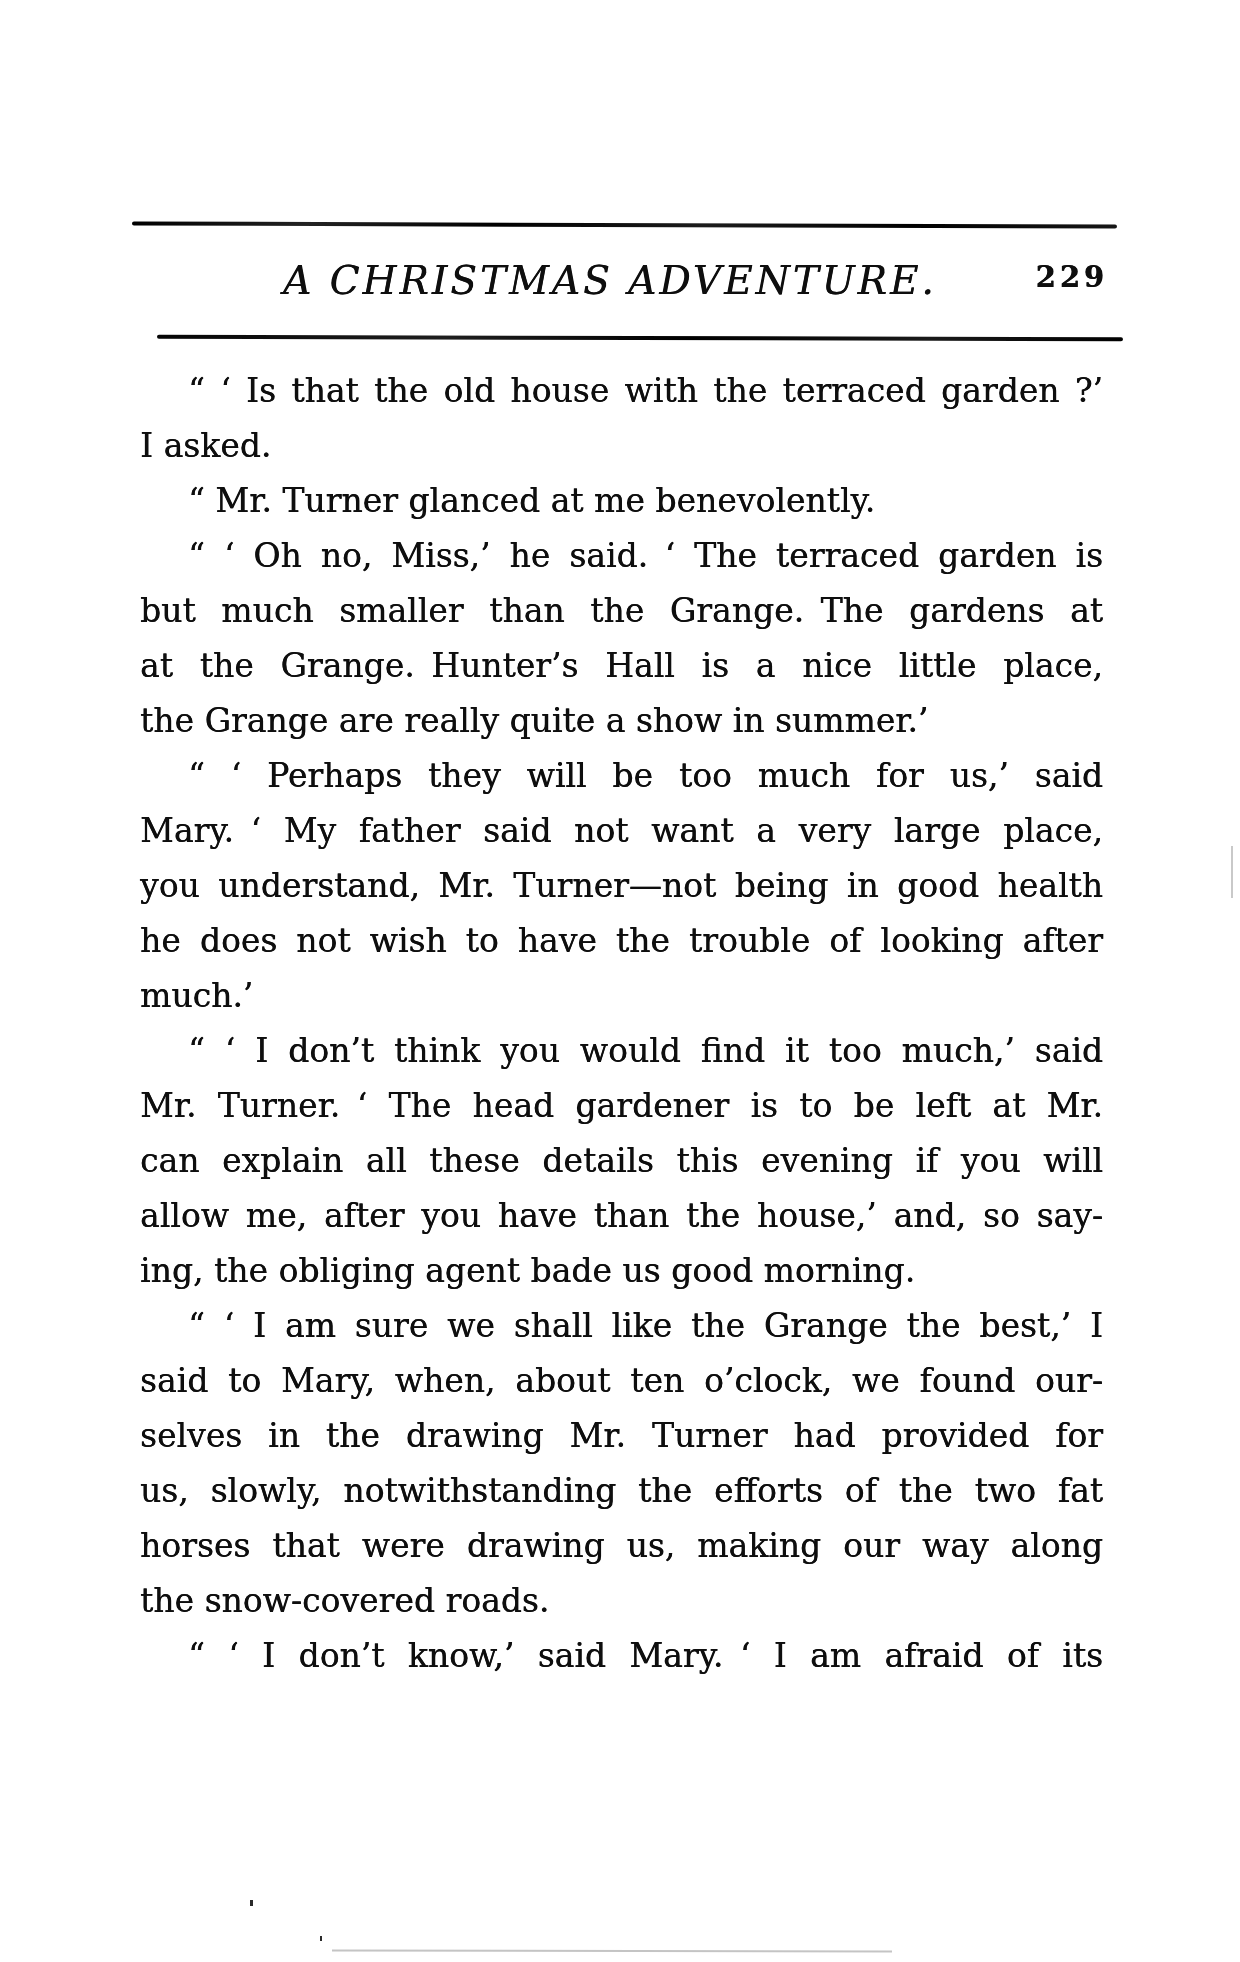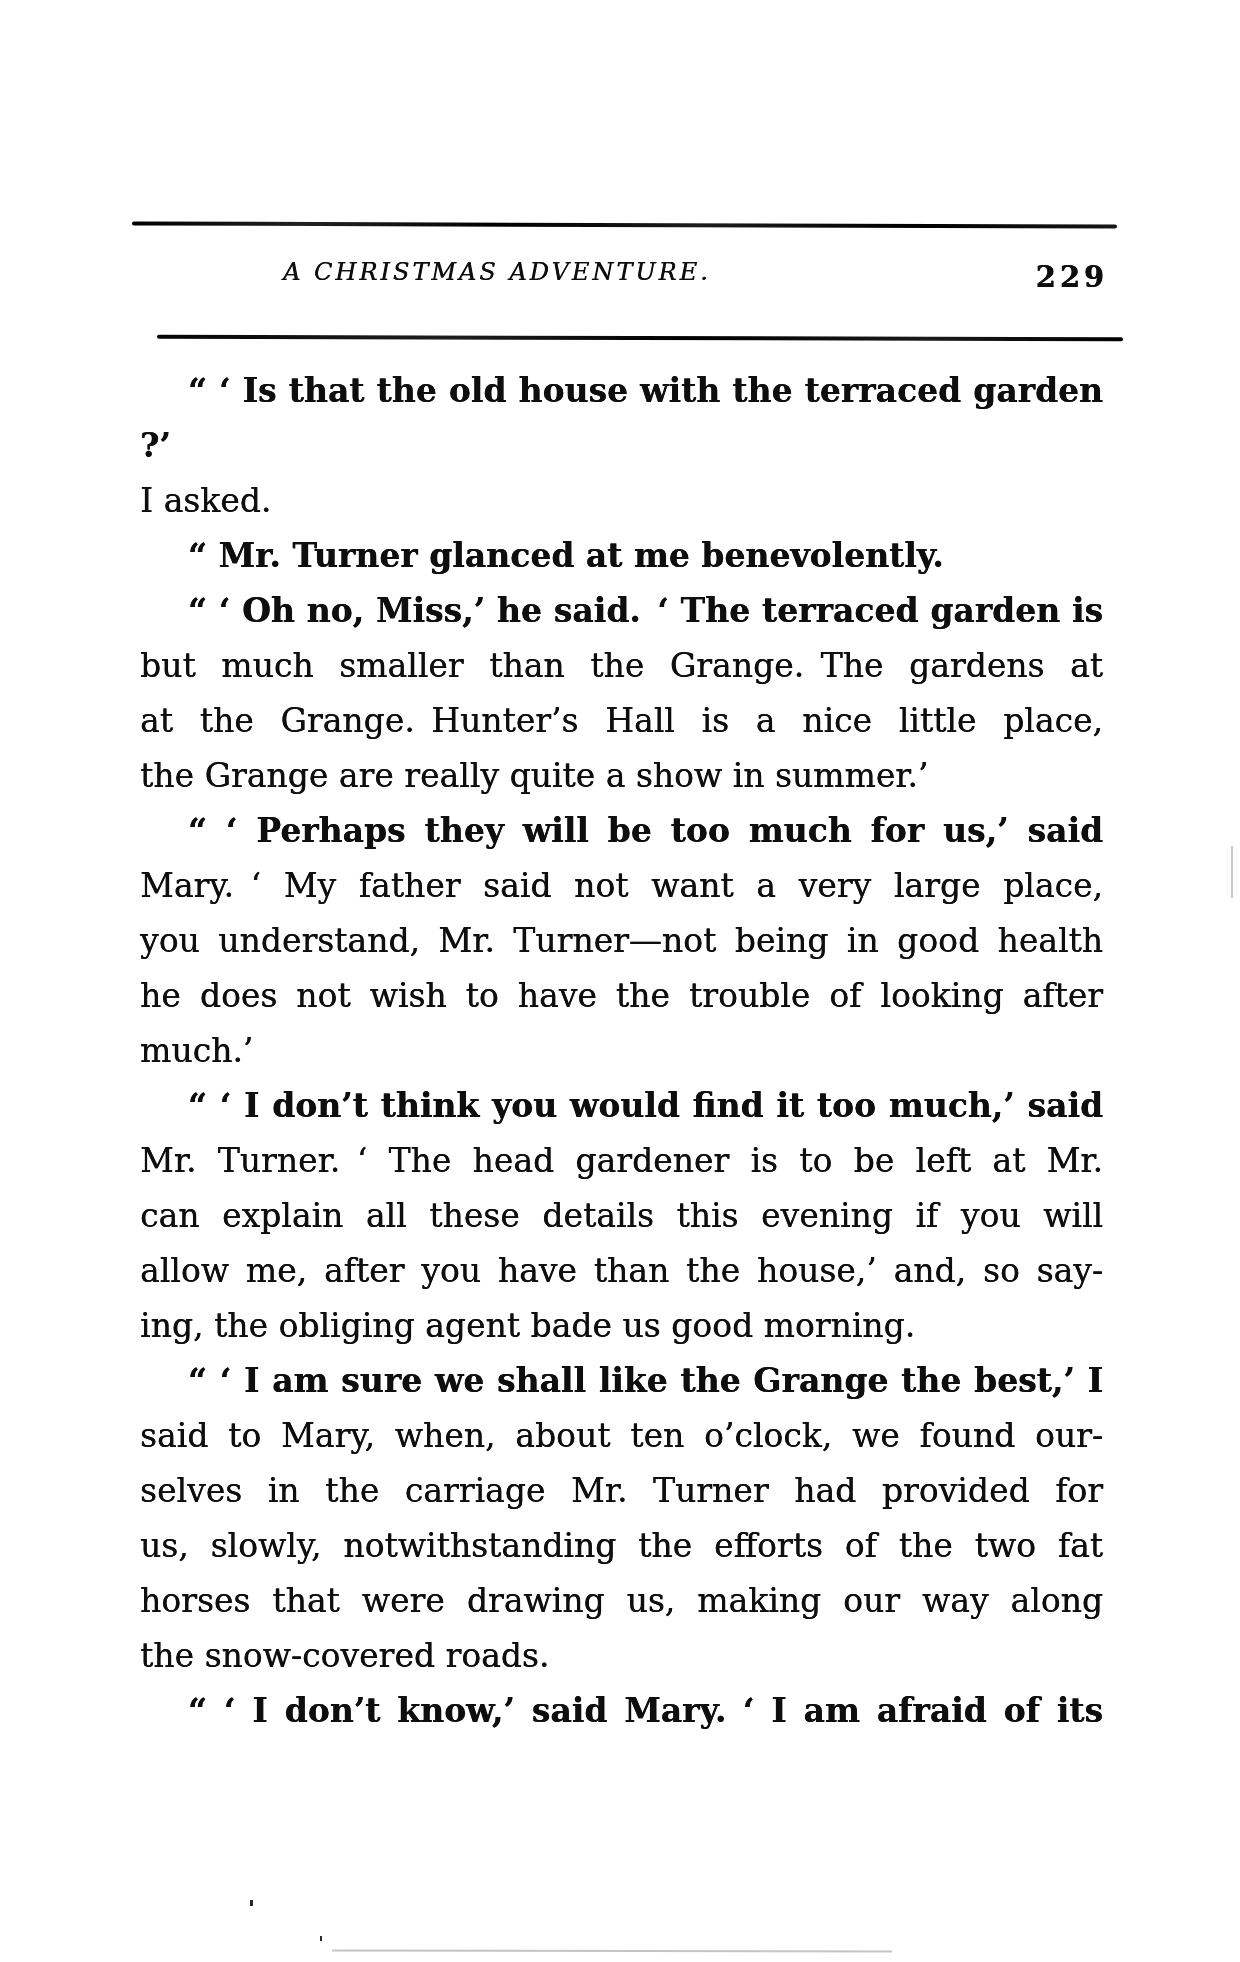--- a/index.html
+++ b/index.html
@@ -20,38 +20,38 @@
     transform: rotate(0.18deg); border-radius: 2px;
   }
   .rule-under {
     position: absolute; left: 157px; top: 336px; width: 966px; height: 4px;
     background: linear-gradient(90deg,#050505 0%,#1e1e1e 30%,#000 55%,#191919 80%,#000 100%);
     transform: rotate(0.16deg); border-radius: 2px;
   }
 
   .header-title {
     position: absolute; left: 283px; top: 258px;
-    font-style: italic; font-size: 24px; letter-spacing: 3px;
+    font-style: italic; font-size: 39px; letter-spacing: 3px;
     white-space: nowrap;
     text-shadow: 0.4px 0.3px 0 currentColor;
   }
   .page-num {
     position: absolute; right: 132px; top: 260px;
     font-weight: bold; font-size: 29px; letter-spacing: 4px;
     text-shadow: 0.5px 0.4px 0 currentColor;
   }
 
   .body-text {
     position: absolute; left: 140px; top: 363px; width: 963px;
     font-size: 33px; line-height: 55px;
     text-shadow: 0.35px 0.25px 0 currentColor;
   }
   .line { text-align: justify; text-align-last: justify; }
   .line.end { text-align-last: left; }
-  .line.indent { text-indent: 48px; font-weight: bold; }
+  .line.indent { text-indent: 48px; }
 
   
   .speck { position: absolute; background: #2a2a2a; }
   .speck-1 { left: 250px; top: 1900px; width: 3px; height: 6px; }
   .speck-2 { left: 320px; top: 1936px; width: 2px; height: 5px; }
   .edge-mark { position: absolute; left: 1231px; top: 846px; width: 2px; height: 52px; background: #c9c9c9; }
   .bottom-line {
     position: absolute; left: 332px; top: 1950px; width: 560px; height: 2px;
     background: #c4c4c4; transform: rotate(0.1deg);
   }
@@ -81,21 +81,21 @@
     <div class="line">you understand, Mr. Turner—not being in good health</div>
     <div class="line">he does not wish to have the trouble of looking after</div>
     <div class="line end">much.’</div>
     <div class="line indent">“ ‘ I don’t think you would find it too much,’ said</div>
     <div class="line">Mr. Turner. ‘ The head gardener is to be left at Mr.</div>
     <div class="line">can explain all these details this evening if you will</div>
     <div class="line">allow me, after you have than the house,’ and, so say-</div>
     <div class="line end">ing, the obliging agent bade us good morning.</div>
     <div class="line indent">“ ‘ I am sure we shall like the Grange the best,’ I</div>
     <div class="line">said to Mary, when, about ten o’clock, we found our-</div>
-    <div class="line">selves in the carriage Mr. Turner had provided for</div>
+    <div class="line">selves in the drawing Mr. Turner had provided for</div>
     <div class="line">us, slowly, notwithstanding the efforts of the two fat</div>
     <div class="line">horses that were drawing us, making our way along</div>
     <div class="line end">the snow-covered roads.</div>
     <div class="line indent">“ ‘ I don’t know,’ said Mary. ‘ I am afraid of its</div>
   </div>
 
   <div class="speck speck-1"></div>
   <div class="speck speck-2"></div>
   <div class="edge-mark"></div>
   <div class="bottom-line"></div>

